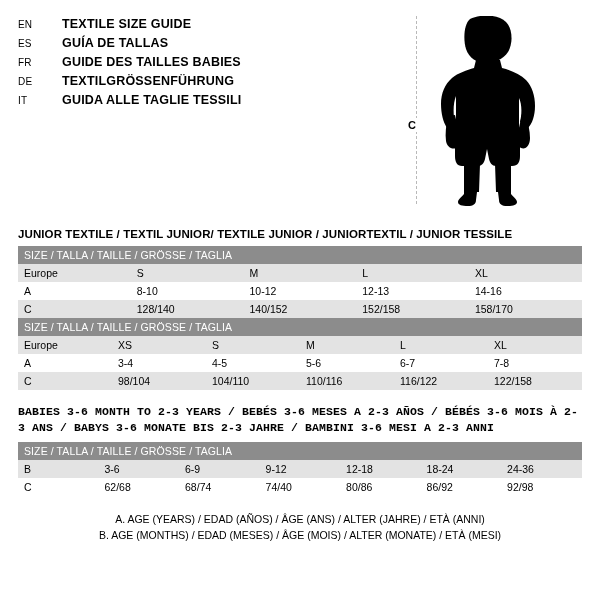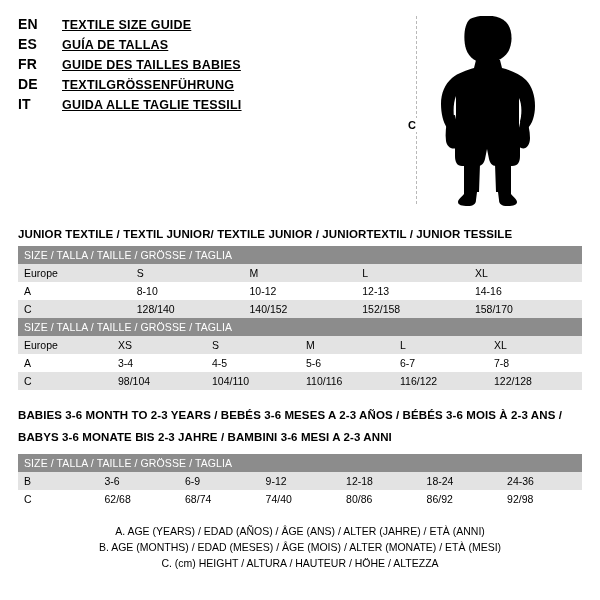--- a/index.html
+++ b/index.html
@@ -37,29 +37,28 @@
   }
   .lang-row {
     display: flex;
     flex-direction: row;
     align-items: baseline;
     margin-bottom: 2px;
     line-height: 17px;
   }
   .lang-code {
     width: 44px;
-    font-size: 14px;
-    font-weight: bold;
+    font-size: 10px;
+    font-weight: normal;
     letter-spacing: 0.2px;
   }
   .lang-title {
     font-size: 12.5px;
     font-weight: bold;
     letter-spacing: 0.2px;
-    text-decoration: underline;
   }
 
   
   .figure-block {
     flex: 1;
     position: relative;
     height: 195px;
   }
   .figure-wrap {
     position: absolute;
@@ -92,21 +91,22 @@
   }
 
   
   .section-title {
     font-size: 11.5px;
     font-weight: bold;
     margin: 14px 0 6px 0;
     letter-spacing: 0.1px;
   }
   .section-title.two-line {
-    line-height: 22px;
+    line-height: 16px;
+    font-family: Liberation Mono, monospace;
   }
 
   
   table.size-table {
     width: 100%;
     border-collapse: collapse;
     font-size: 11px;
     table-layout: fixed;
   }
   table.size-table tr.head-row td {
@@ -249,21 +249,21 @@
       <td>5-6</td>
       <td>6-7</td>
       <td>7-8</td>
     </tr>
     <tr class="sub-row">
       <td class="lbl">C</td>
       <td>98/104</td>
       <td>104/110</td>
       <td>110/116</td>
       <td>116/122</td>
-      <td>122/128</td>
+      <td>122/158</td>
     </tr>
   </tbody>
     </table>
 
   <div class="section-title two-line">BABIES 3-6 MONTH TO 2-3 YEARS / BEBÉS 3-6 MESES A 2-3 AÑOS / BÉBÉS 3-6 MOIS À 2-3 ANS / BABYS 3-6 MONATE BIS 2-3 JAHRE / BAMBINI 3-6 MESI A 2-3 ANNI</div>
   <table class="size-table">
     <tbody>
         <tr class="head-row">
       <td class="lbl" colspan="7">SIZE / TALLA / TAILLE / GRÖSSE / TAGLIA</td>
     </tr>
@@ -284,16 +284,15 @@
       <td>80/86</td>
       <td>86/92</td>
       <td>92/98</td>
     </tr>
   </tbody>
     </table>
 
   <div class="footnotes">
     <div class="footnote">A. AGE (YEARS) / EDAD (AÑOS) / ÂGE (ANS) / ALTER (JAHRE) / ETÀ (ANNI)</div>
     <div class="footnote">B. AGE (MONTHS) / EDAD (MESES) / ÂGE (MOIS) / ALTER (MONATE) / ETÀ (MESI)</div>
-    <div class="footnote">C. (cm) HEIGHT / ALTURA / HAUTEUR / HÖHE / ALTEZZA</div>
   </div>
 
 </div>
 
 </body></html>

